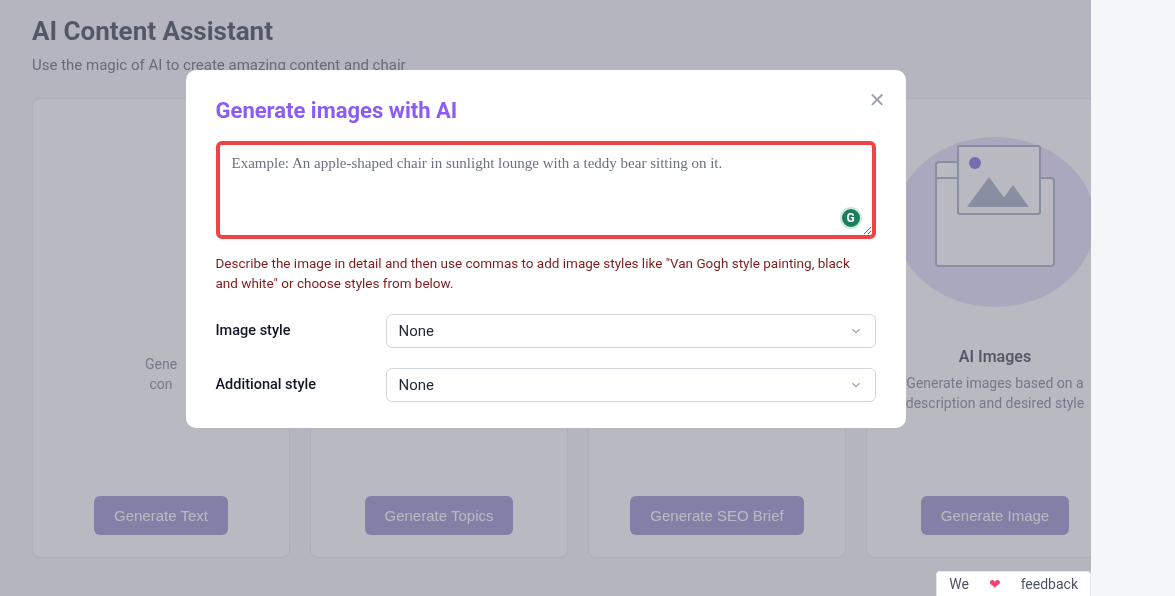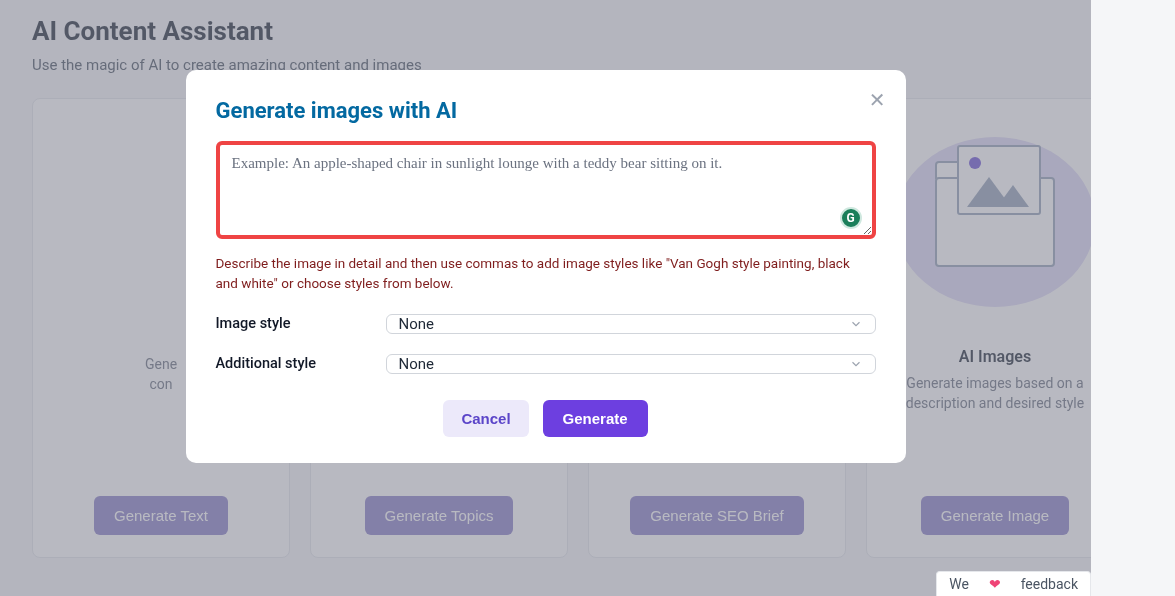--- a/index.html
+++ b/index.html
@@ -56,21 +56,21 @@
   }
 
   
   .overlay {
     position:absolute; inset:0; background:rgba(125,128,142,0.55);
     display:flex; align-items:flex-start; justify-content:center;
   }
   .modal {
     width: 720px; background:#fff; border-radius:10px; margin-top:70px; padding:28px 30px 26px 30px; position:relative;
   }
-  .modal-title { font-size:22px; font-weight:700; color:#0369a1; margin-bottom:18px; }
+  .modal-title { font-size:22px; font-weight:700; color:#8b5cf6; margin-bottom:18px; }
   .close-btn {
     position:absolute; top:20px; right:20px; background:none; border:none; cursor:pointer;
     color:#9ca3af; font-size:20px; line-height:1;
   }
   .prompt-box {
     width:100%; height:98px; border:4px solid #ef4444; border-radius:6px;
     padding:10px 12px; font-size:15px; color:#1f2937; resize:both; outline:none;
     font-family:Liberation Serif, serif;
   }
   .prompt-box::placeholder { color:#6b7280; }
@@ -87,21 +87,21 @@
   .form-row {
     display:flex; align-items:center; margin-top:20px;
   }
   .form-row label {
     width:170px; font-size:14.5px; font-weight:500; color:#111827;
   }
   .select {
     flex:1; position:relative;
   }
   .select-box {
-    width:100%; border:1px solid #d1d5db; border-radius:6px; padding:0 12px; font-size:15px; color:#1f2937;
+    width:100%; border:1px solid #d1d5db; border-radius:6px; padding:7px 12px; font-size:15px; color:#1f2937;
     background:#fff; cursor:pointer; display:flex; align-items:center; justify-content:space-between;
   }
   .select-box .chev {
     color:#9ca3af;
   }
   .chev svg { width:14px; height:14px; display:block; }
 
   .modal-actions {
     display:flex; justify-content:center; gap:14px; margin-top:26px;
   }
@@ -116,21 +116,21 @@
     position:absolute; bottom:0; right:0; background:#fff; border:1px solid #e5e7eb; border-bottom:none;
     padding:4px 12px; font-size:14px; color:#4b5563; display:flex; align-items:center; gap:20px; border-radius:4px 4px 0 0;
   }
   .heart { color:#ef4476; font-size:14px; }
 </style>
 </head>
 <body>
 
 <div class="page">
   <h1 class="page-title">AI Content Assistant</h1>
-  <div class="page-subtitle">Use the magic of AI to create amazing content and images</div>
+  <div class="page-subtitle">Use the magic of AI to create amazing content and chair</div>
 
   <div class="cards">
 
     <div class="card">
       <div class="card-illustration"></div>
       <div class="card-title"></div>
       <div class="card-desc">
         <span>Gene</span><br>
         <span>con</span>
       </div>
@@ -215,24 +215,20 @@
             <span>None</span>
             <span class="chev">
               <svg viewBox="0 0 24 24" fill="none" stroke="currentColor" stroke-width="2">
                   <polyline points="6 9 12 15 18 9"></polyline>
                 </svg>
             </span>
           </div>
         </div>
       </div>
 
-      <div class="modal-actions">
-        <button class="btn-cancel">Cancel</button>
-        <button class="btn-generate">Generate</button>
-      </div>
     </div>
   </div>
 
   <div class="feedback-tab">
     <span>We</span>
     <span class="heart">❤</span>
     <span>feedback</span>
   </div>
 </div>
 

